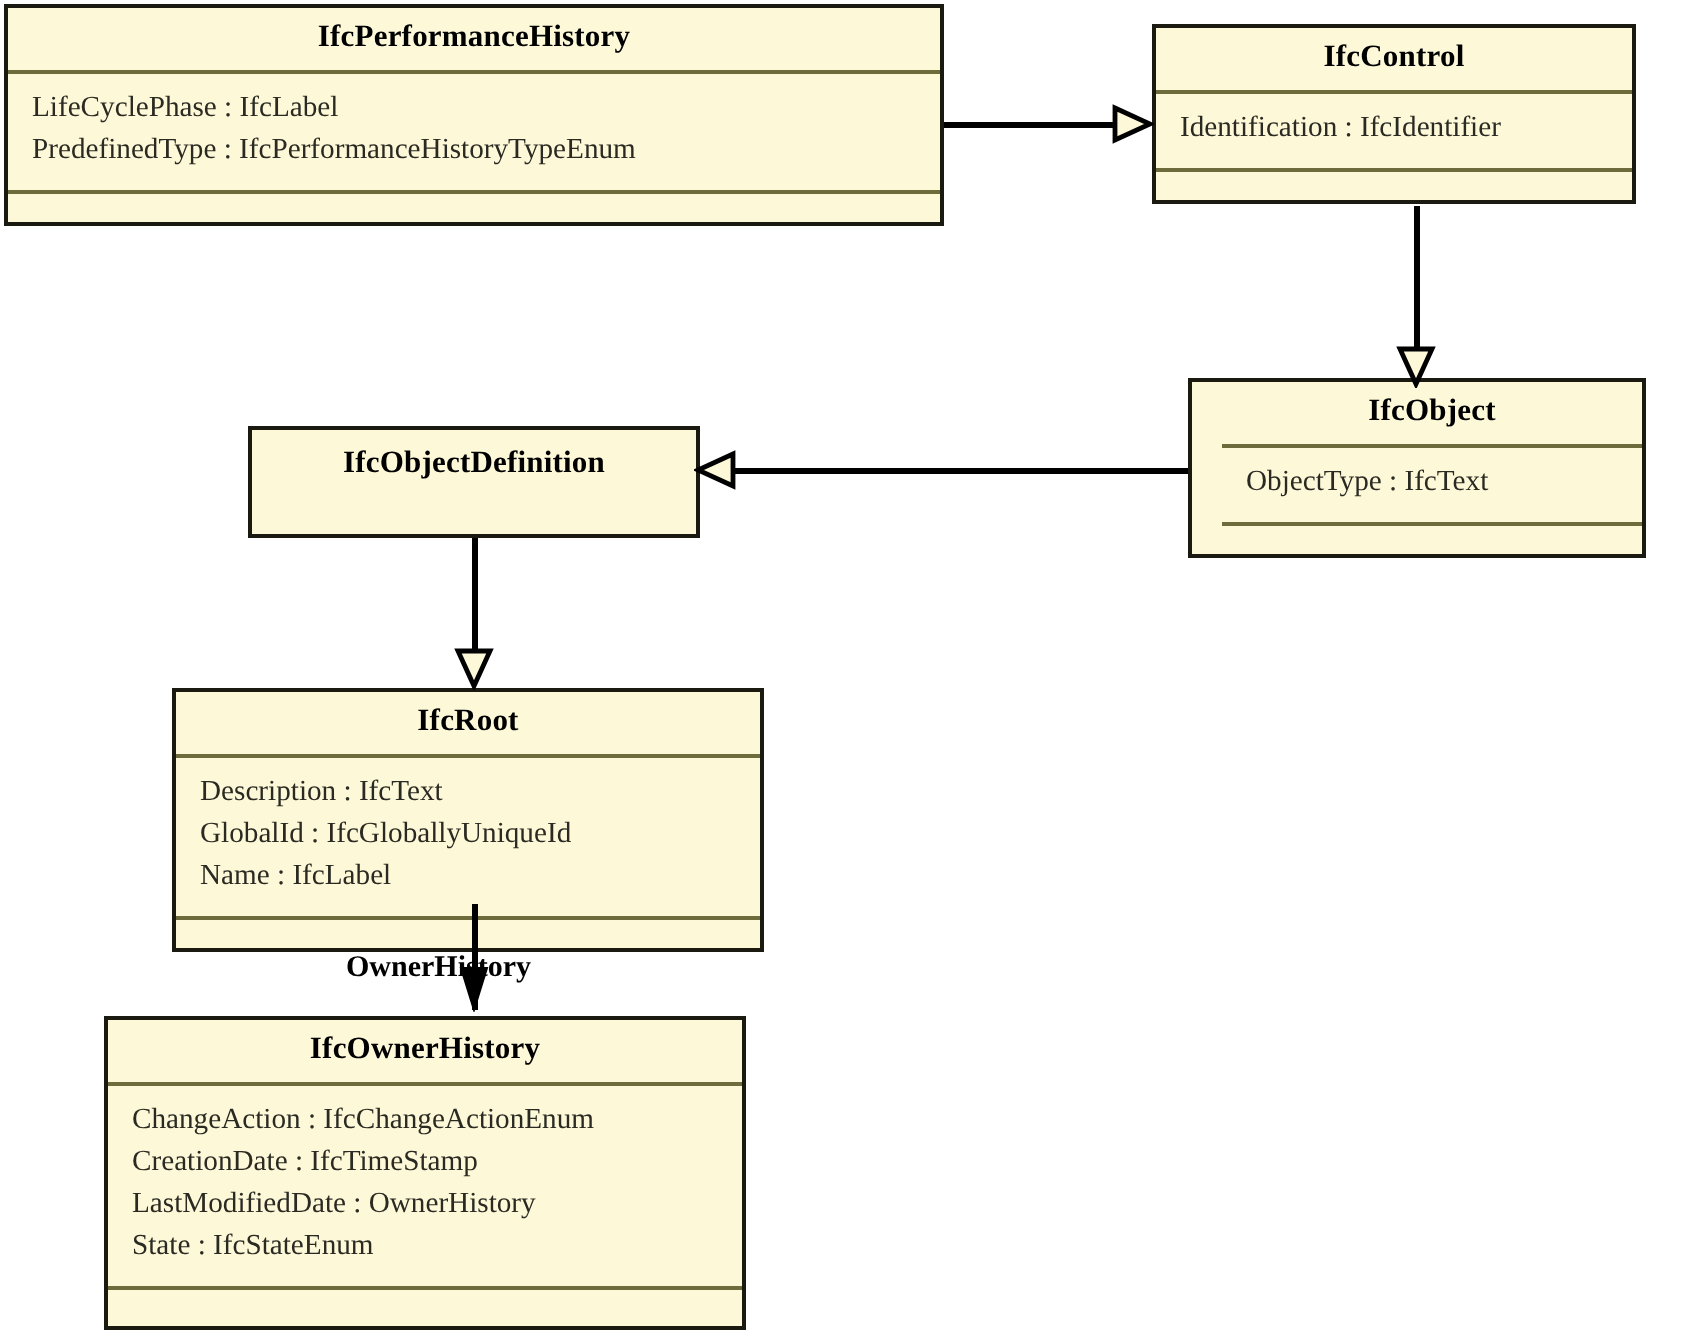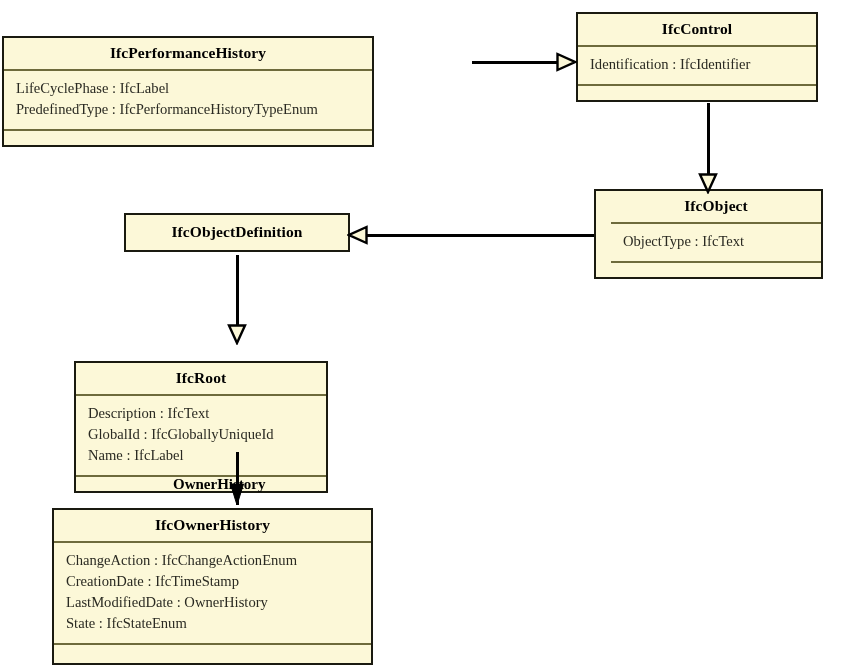--- a/index.html
+++ b/index.html
@@ -116,21 +116,21 @@
   </div>
 
   <div class="edge edge-v" style="left:236px; top:452px; height:53px; z-index:8;"></div>
   <div class="arrowhead" style="left:227px; top:480px; z-index:9;">
     <svg width="20" height="26" viewBox="0 0 20 26">
       <polygon points="3.5,4 16.5,4 10,25" fill="#000000" stroke="#000000" stroke-width="1"></polygon>
     </svg>
   </div>
   <div class="assoc-label" style="left:173px; top:476px;">OwnerHistory</div>
 
-  <div class="uml-class" style="left:2px; top:2px; width:372px;margin-top:34px;">
+  <div class="uml-class" style="left:2px; top:2px; width:470px;">
     <div class="uml-compartment uml-title">IfcPerformanceHistory</div>
     <div class="uml-compartment uml-attrs">
       <div class="uml-attr">LifeCyclePhase : IfcLabel</div>
       <div class="uml-attr">PredefinedType : IfcPerformanceHistoryTypeEnum</div>
     </div>
     <div class="uml-compartment uml-ops"></div>
   </div>
 
   <div class="uml-class" style="left:576px; top:12px; width:242px;">
     <div class="uml-compartment uml-title">IfcControl</div>
@@ -142,24 +142,24 @@
 
   <div class="uml-class" style="left:594px; top:189px; width:229px;padding-left:15px;">
     <div class="uml-compartment uml-title">IfcObject</div>
     <div class="uml-compartment uml-attrs">
       <div class="uml-attr">ObjectType : IfcText</div>
     </div>
     <div class="uml-compartment uml-ops"></div>
   </div>
 
   <div class="uml-class" style="left:124px; top:213px; width:226px;">
-    <div class="uml-compartment uml-title" style="padding-top:8px; padding-bottom:9px;">IfcObjectDefinition</div>
+    <div class="uml-compartment uml-title" style="padding-top:8px; padding-bottom:26px;">IfcObjectDefinition</div>
   </div>
 
-  <div class="uml-class" style="left:74px; top:344px; width:254px;margin-top:17px;">
+  <div class="uml-class" style="left:86px; top:344px; width:296px;">
     <div class="uml-compartment uml-title">IfcRoot</div>
     <div class="uml-compartment uml-attrs">
       <div class="uml-attr">Description : IfcText</div>
       <div class="uml-attr">GlobalId : IfcGloballyUniqueId</div>
       <div class="uml-attr">Name : IfcLabel</div>
     </div>
     <div class="uml-compartment uml-ops"></div>
   </div>
 
   <div class="uml-class" style="left:52px; top:508px; width:321px;">

